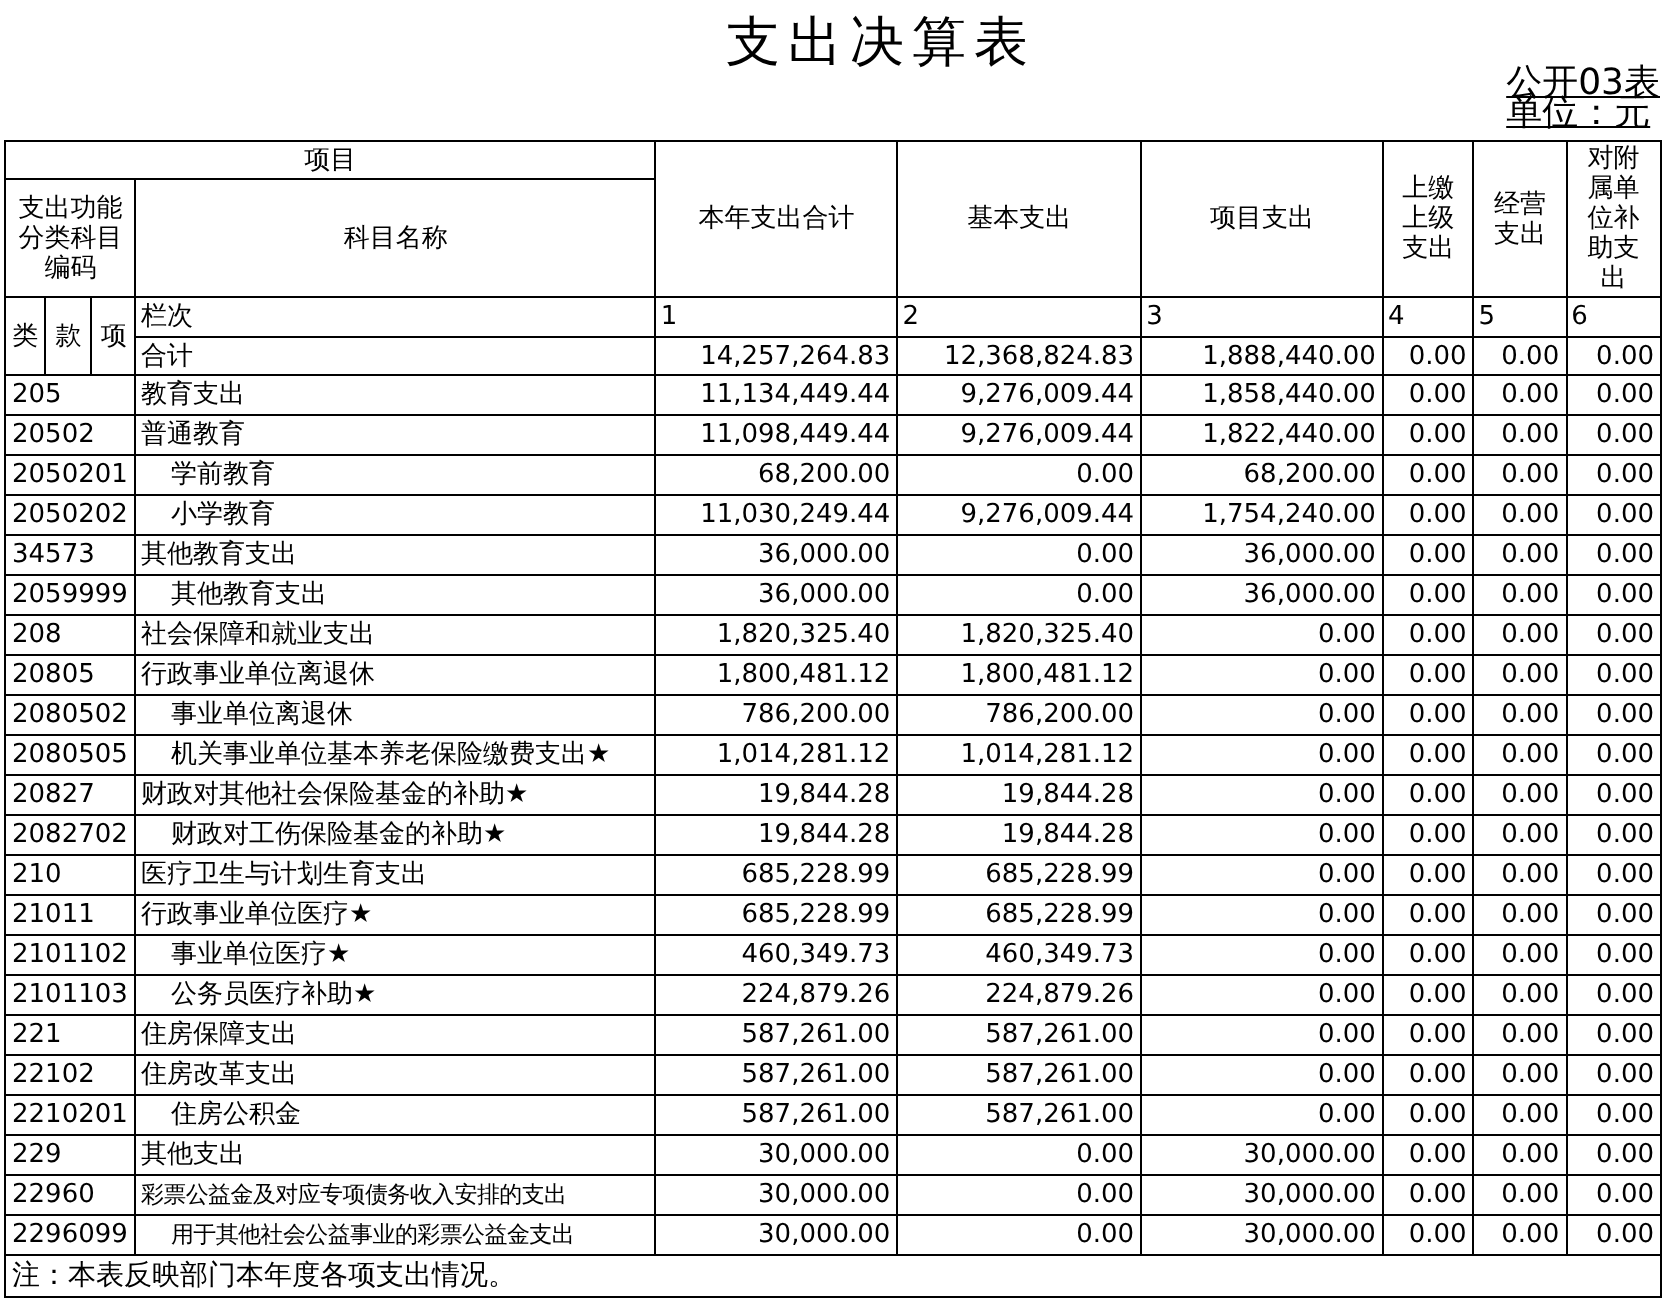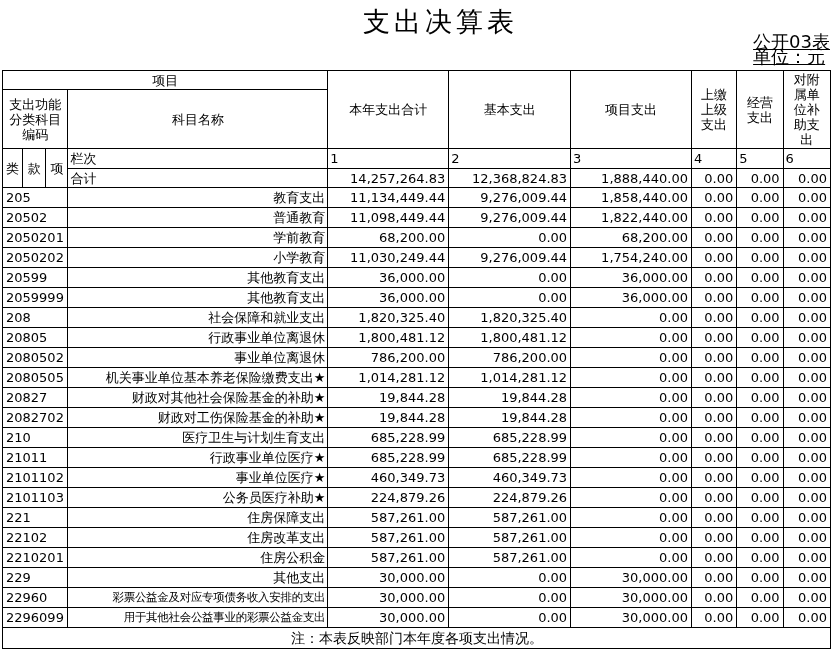--- a/index.html
+++ b/index.html
@@ -20,31 +20,31 @@
     margin-left:2px;width:829px;
   }
   th,td{
     border:1px solid #000;padding:0 2px;font-weight:normal;
     overflow:hidden;font-size:13px;line-height:15px;
     white-space:nowrap;
   }
   th{text-align:center;white-space:pre-line;}
   td.center{text-align:left;}
   td.code{text-align:left;padding-left:3px;font-size:13px;}
-  td.name{text-align:right;}
+  td.name{text-align:left;}
   td.name.ind{padding-left:17px;}
   td.name.small{font-size:11.5px;letter-spacing:-0.3px;}
   td.num{text-align:right;padding-right:3px;}
   tr.r1{height:19px;}
   tr.r2{height:59px;}
   tr.r3{height:20px;}
   tr.r4{height:19px;padding-left:44px;}
   tr.data-row{height:20px;}
   tr.note-row{height:21px;}
-  td.note{text-align:center;font-size:14px;padding-left:3px;}
+  td.note{text-align:left;font-size:14px;padding-left:3px;}
 </style>
 </head>
 <body>
 
 <div class="title">支出决算表</div>
 
 <div class="meta">
   <div class="meta-right">
     <div>公开03表</div>
     <div>单位：元</div>
@@ -144,21 +144,21 @@
         <td colspan="3" class="code">2050202</td>
         <td class="name ind">小学教育</td>
         <td class="num">11,030,249.44</td>
         <td class="num">9,276,009.44</td>
         <td class="num">1,754,240.00</td>
         <td class="num">0.00</td>
         <td class="num">0.00</td>
         <td class="num">0.00</td>
       </tr>
       <tr class="data-row">
-        <td colspan="3" class="code">20599</td>
+        <td colspan="3" class="code">34573</td>
         <td class="name">其他教育支出</td>
         <td class="num">36,000.00</td>
         <td class="num">0.00</td>
         <td class="num">36,000.00</td>
         <td class="num">0.00</td>
         <td class="num">0.00</td>
         <td class="num">0.00</td>
       </tr>
       <tr class="data-row">
         <td colspan="3" class="code">2059999</td>

